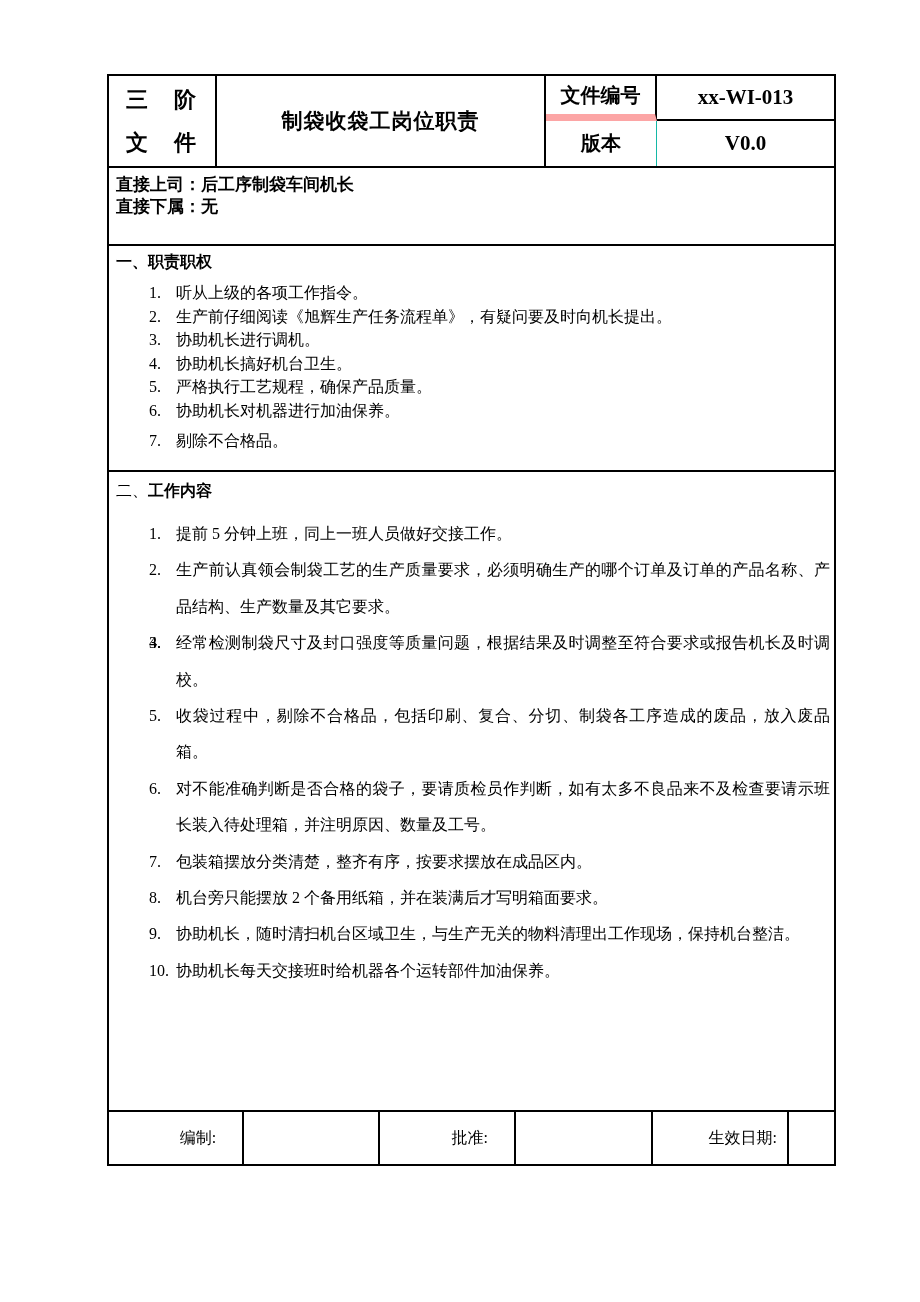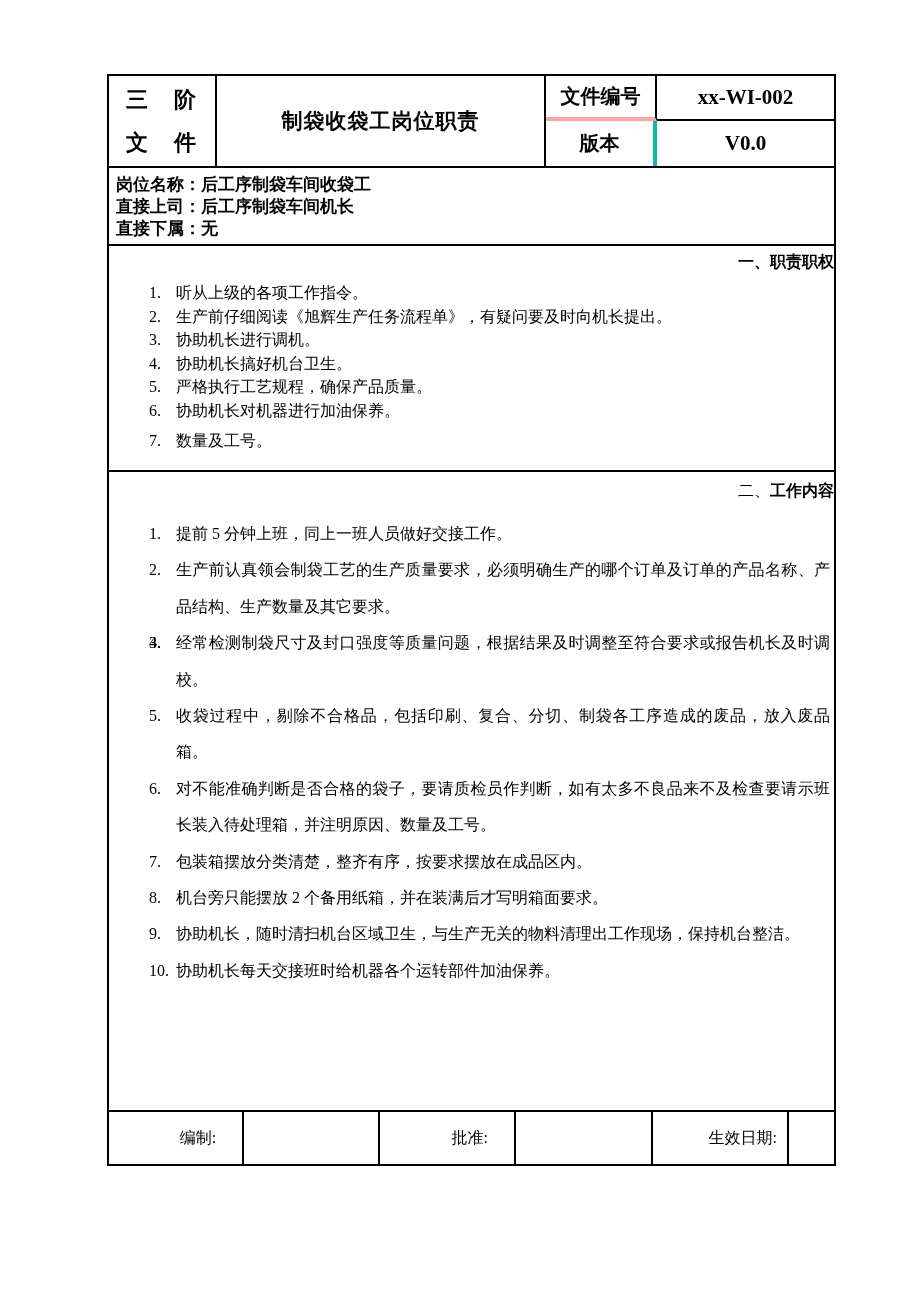--- a/index.html
+++ b/index.html
@@ -16,41 +16,41 @@
     height:94px;border:2px solid #000;display:grid;
     grid-template-columns:108px 329px 111px 1fr;
     grid-template-rows:45px 45px;
   }
   .hc{display:flex;align-items:center;justify-content:center;}
   .h-class{grid-column:1;grid-row:1/3;border-right:2px solid #000;
     flex-direction:column;font-family:"Liberation Sans",sans-serif;
     font-weight:bold;font-size:22px;line-height:43px;letter-spacing:2px;}
   .h-title{grid-column:2;grid-row:1/3;border-right:2px solid #000;
     font-family:"Liberation Sans",sans-serif;font-weight:bold;font-size:21px;letter-spacing:1px;}
-  .h-lab1{grid-column:3;grid-row:1;border-right:2px solid #000;border-bottom:4px solid #fca5a5;}
+  .h-lab1{grid-column:3;grid-row:1;border-right:2px solid #000;border-bottom:7px solid #fca5a5;}
   .h-val1{grid-column:4;grid-row:1;border-bottom:2px solid #000;}
-  .h-lab2{grid-column:3;grid-row:2;border-right:4px solid #14b8a6;}
+  .h-lab2{grid-column:3;grid-row:2;border-right:1px solid #14b8a6;}
   .h-val2{grid-column:4;grid-row:2;}
   .h-lab1,.h-lab2{font-family:"Liberation Sans",sans-serif;font-weight:bold;font-size:20px;}
   .h-val1,.h-val2{font-family:"Liberation Serif",serif;font-weight:bold;font-size:21px;}
 
   
   .info{
     height:78px;border:0 solid #000;border-width:0 2px 2px 2px;
     padding:6px 8px 0 7px;
     font-family:"Liberation Sans",sans-serif;font-weight:bold;
     font-size:17px;line-height:22px;
   }
   .info div{white-space:nowrap;}
 
   
   .section{border:0 solid #000;border-width:0 2px 2px 2px;padding:0;}
   .section--1{height:226px;}
   .section--2{height:640px;}
-  .sec-heading{padding:6px 0 0 7px;font-size:16px;text-align:right;}
+  .sec-heading{padding:6px 0 0 7px;font-size:16px;}
   .sec-prefix{font-family:"Liberation Serif",serif;font-weight:bold;}
   .sec-title{font-family:"Liberation Sans",sans-serif;font-weight:bold;}
   .section--2 .sec-heading{padding-top:9px;}
   .section--2 .sec-prefix{font-weight:normal;}
 
   .items{margin-top:8px;}
   .section--2 .items{margin-top:14px;}
   .item{position:relative;padding-left:67px;padding-right:4px;
     font-size:16px;line-height:23.5px;text-align:justify;}
   .section--1 .item:nth-child(7){margin-top:7px;}
@@ -77,43 +77,42 @@
 
 <div class="doc">
 
   <div class="header">
     <div class="hc h-class">
       <span>三　阶</span>
       <span>文　件</span>
     </div>
     <div class="hc h-title">制袋收袋工岗位职责</div>
     <div class="hc h-lab1">文件编号</div>
-    <div class="hc h-val1">xx-WI-002</div>
+    <div class="hc h-val1">xx-WI-013</div>
     <div class="hc h-lab2">版本</div>
     <div class="hc h-val2">V0.0</div>
   </div>
 
   <div class="info">
-    <div>岗位名称：后工序制袋车间收袋工</div>
     <div>直接上司：后工序制袋车间机长</div>
     <div>直接下属：无</div>
   </div>
 
   <div class="section section--1">
     <div class="sec-heading">
       <span class="sec-prefix">一、</span><span class="sec-title">职责职权</span>
     </div>
     <div class="items">
         <div class="item"><span class="num">1.</span><span>听从上级的各项工作指令。</span></div>
         <div class="item"><span class="num">2.</span><span>生产前仔细阅读《旭辉生产任务流程单》，有疑问要及时向机长提出。</span></div>
         <div class="item"><span class="num">3.</span><span>协助机长进行调机。</span></div>
         <div class="item"><span class="num">4.</span><span>协助机长搞好机台卫生。</span></div>
         <div class="item"><span class="num">5.</span><span>严格执行工艺规程，确保产品质量。</span></div>
         <div class="item"><span class="num">6.</span><span>协助机长对机器进行加油保养。</span></div>
-        <div class="item"><span class="num">7.</span><span>数量及工号。</span></div>
+        <div class="item"><span class="num">7.</span><span>剔除不合格品。</span></div>
       </div>
   </div>
 
   <div class="section section--2">
     <div class="sec-heading">
       <span class="sec-prefix">二、</span><span class="sec-title">工作内容</span>
     </div>
     <div class="items">
         <div class="item"><span class="num">1.</span><span>提前 5 分钟上班，同上一班人员做好交接工作。</span></div>
         <div class="item"><span class="num">2.</span><span>生产前认真领会制袋工艺的生产质量要求，必须明确生产的哪个订单及订单的产品名称、产品结构、生产数量及其它要求。</span></div>

